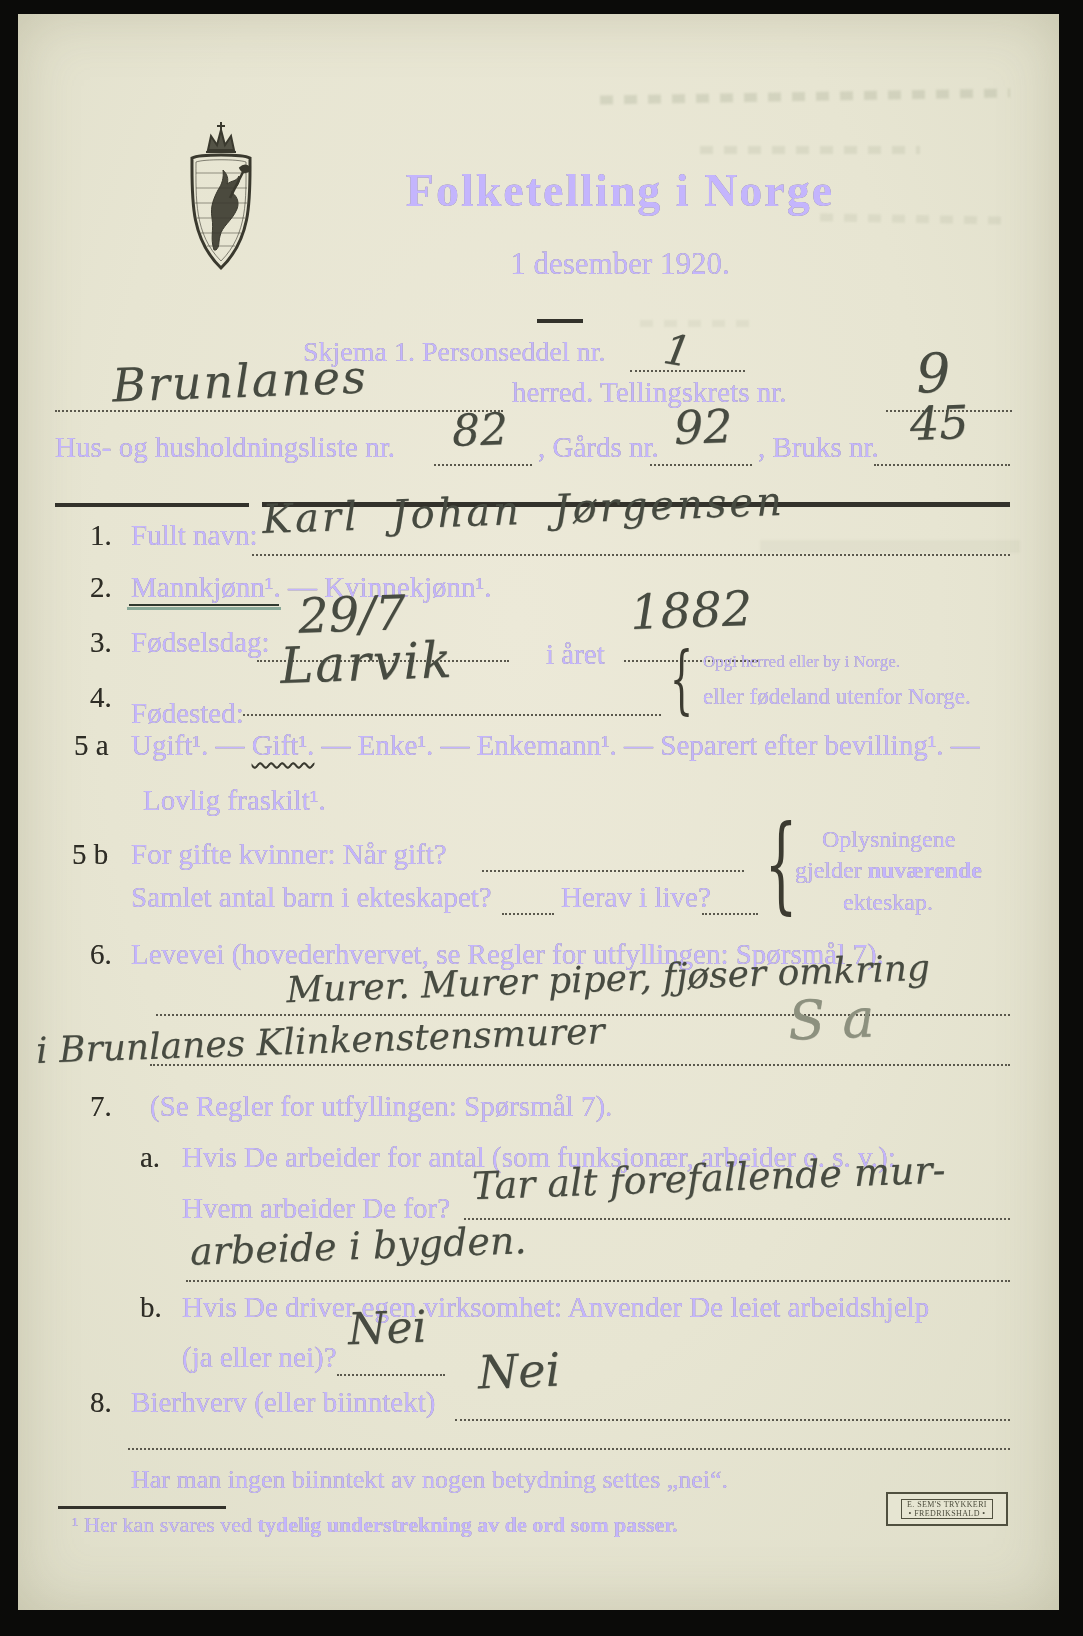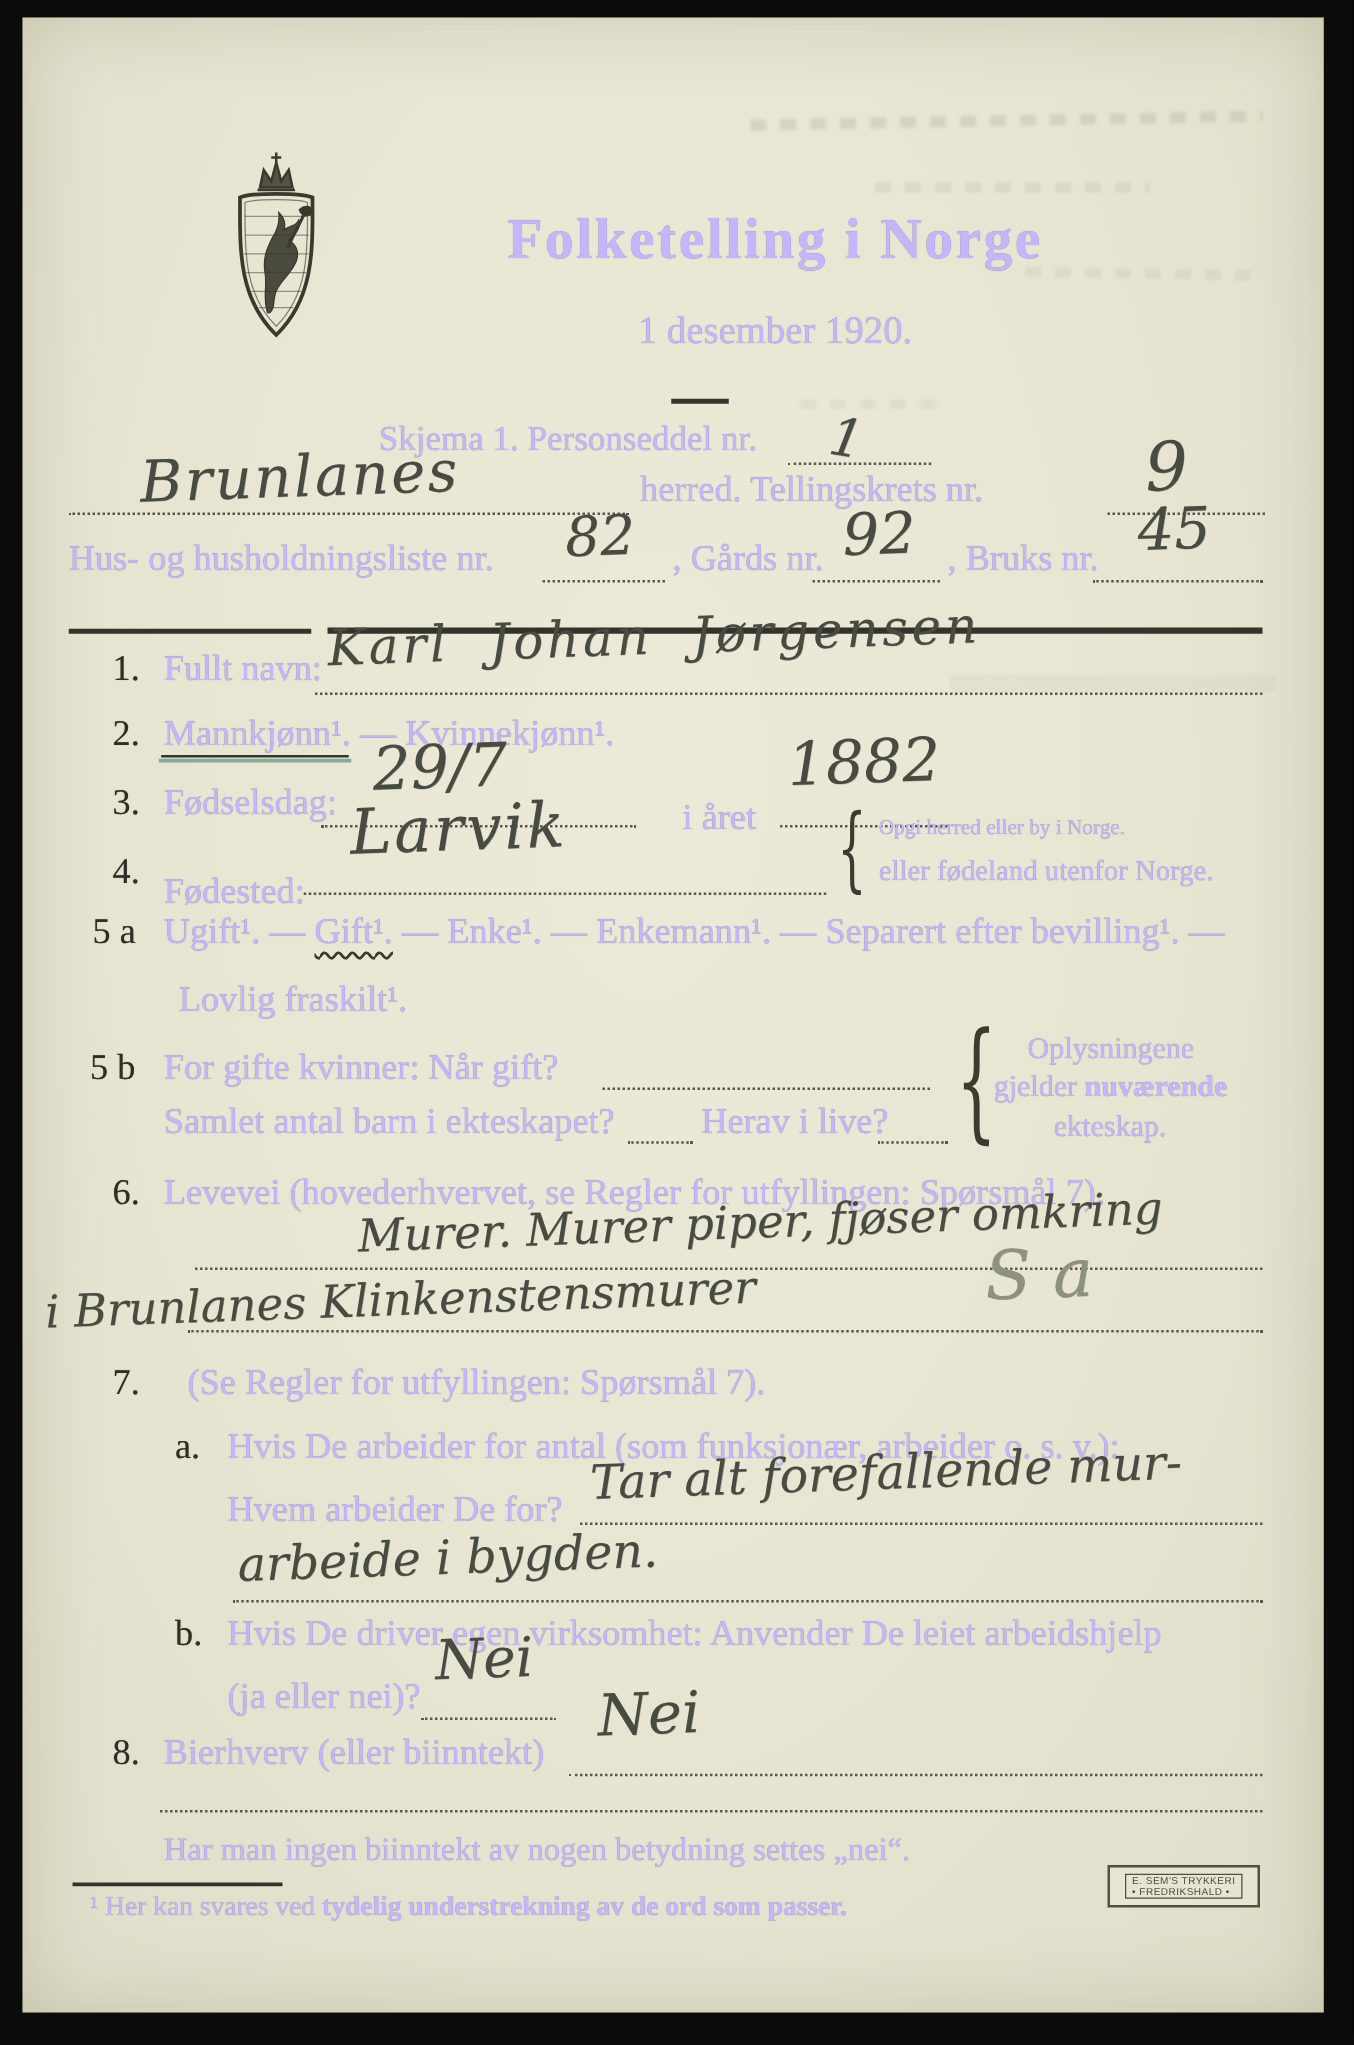--- a/index.html
+++ b/index.html
@@ -20,22 +20,22 @@
   .b{font-weight:bold;}
   .u-ink{position:relative;display:inline-block;}
   .u-ink::after{content:"";position:absolute;left:-2px;right:2px;bottom:-2px;height:2px;background:#30392f;}
   .u-ink::before{content:"";position:absolute;left:-4px;right:0;bottom:-6px;height:3px;background:rgba(74,128,114,.6);}
   .u-wavy{text-decoration:underline;text-decoration-style:wavy;text-decoration-thickness:2px;
           text-decoration-color:#3a3a30;text-underline-offset:7px;}
   .bleed{position:absolute;filter:blur(1.2px);opacity:.5;
          background:repeating-linear-gradient(90deg, rgba(118,130,100,.35) 0 13px, rgba(118,130,100,0) 13px 24px);}
   .stamp{position:absolute;border:2px solid #50503f;background:rgba(233,231,214,.6);
          display:flex;flex-direction:column;align-items:center;justify-content:center;}
-  .stamp-inner{border:1px solid #50503f;padding:0 5px;
-         font-family:Liberation Sans, sans-serif;color:#4c4c3c;font-size:8px;line-height:9px;
+  .stamp-inner{border:1px solid #50503f;padding:0 5px;text-align:center;
+         font-family:Liberation Serif, serif;color:#4c4c3c;font-size:8px;line-height:9px;
          letter-spacing:.4px;white-space:nowrap;}
   .center{text-align:center;}
 </style>
 </head>
 <body>
 
 <div class="page">
   <div class="paper"></div>
 
   <div class="bleed" style="left:600px;top:92px;width:410px;height:9px;transform:rotate(-1deg);"></div>

